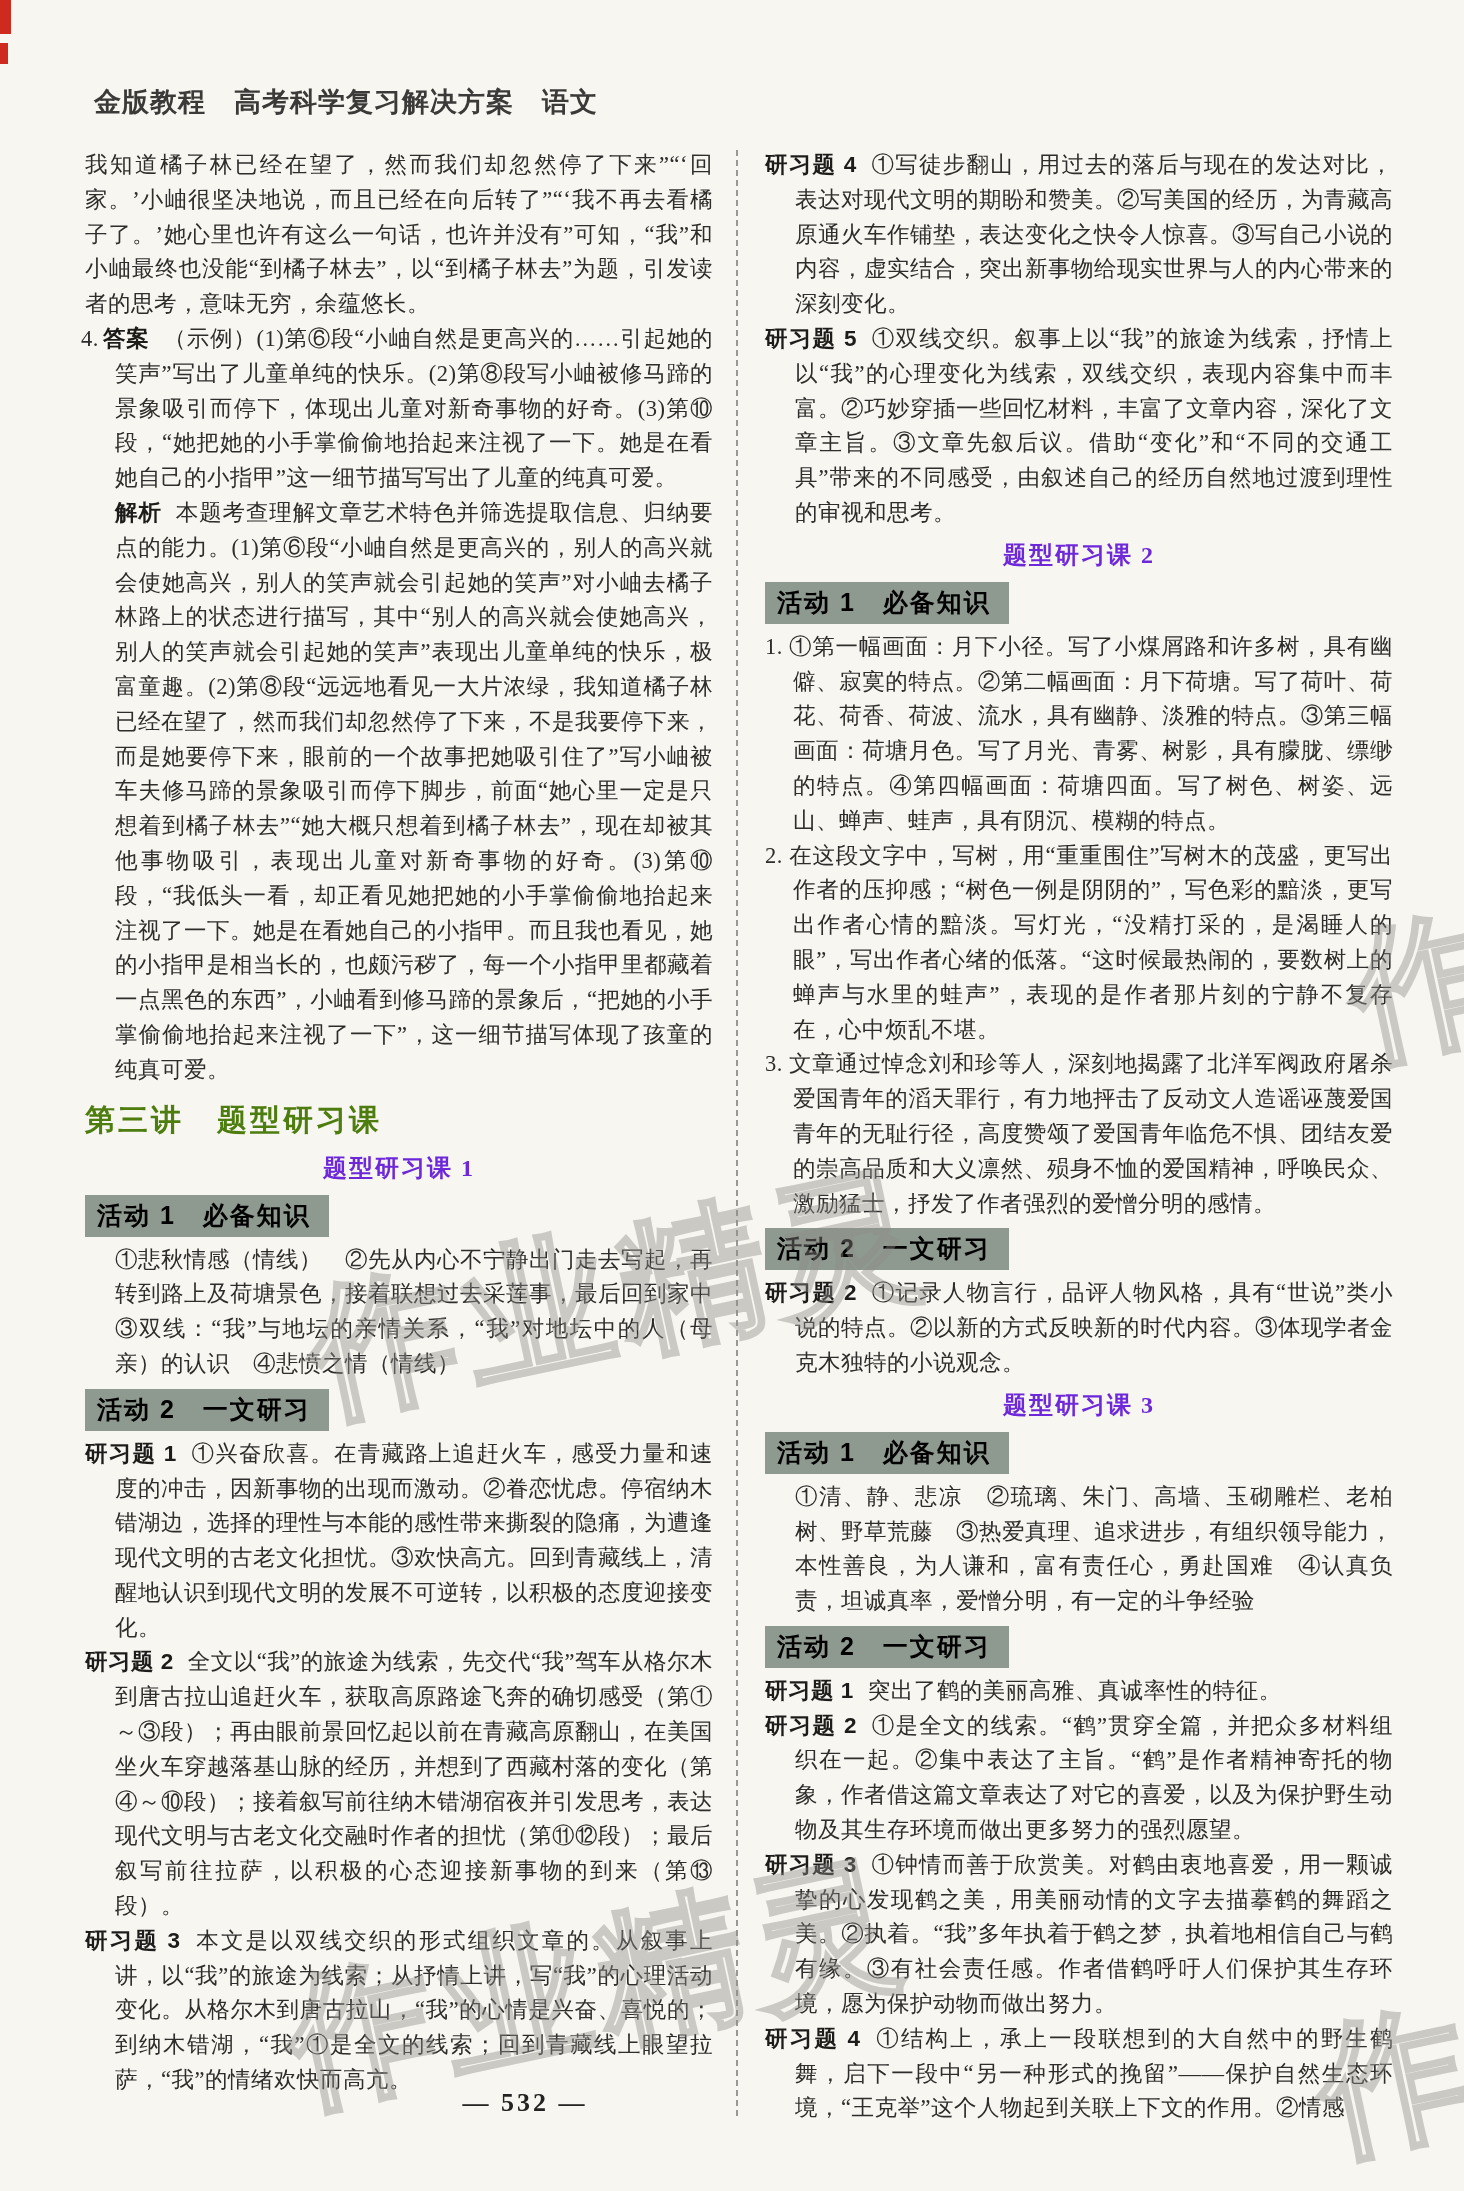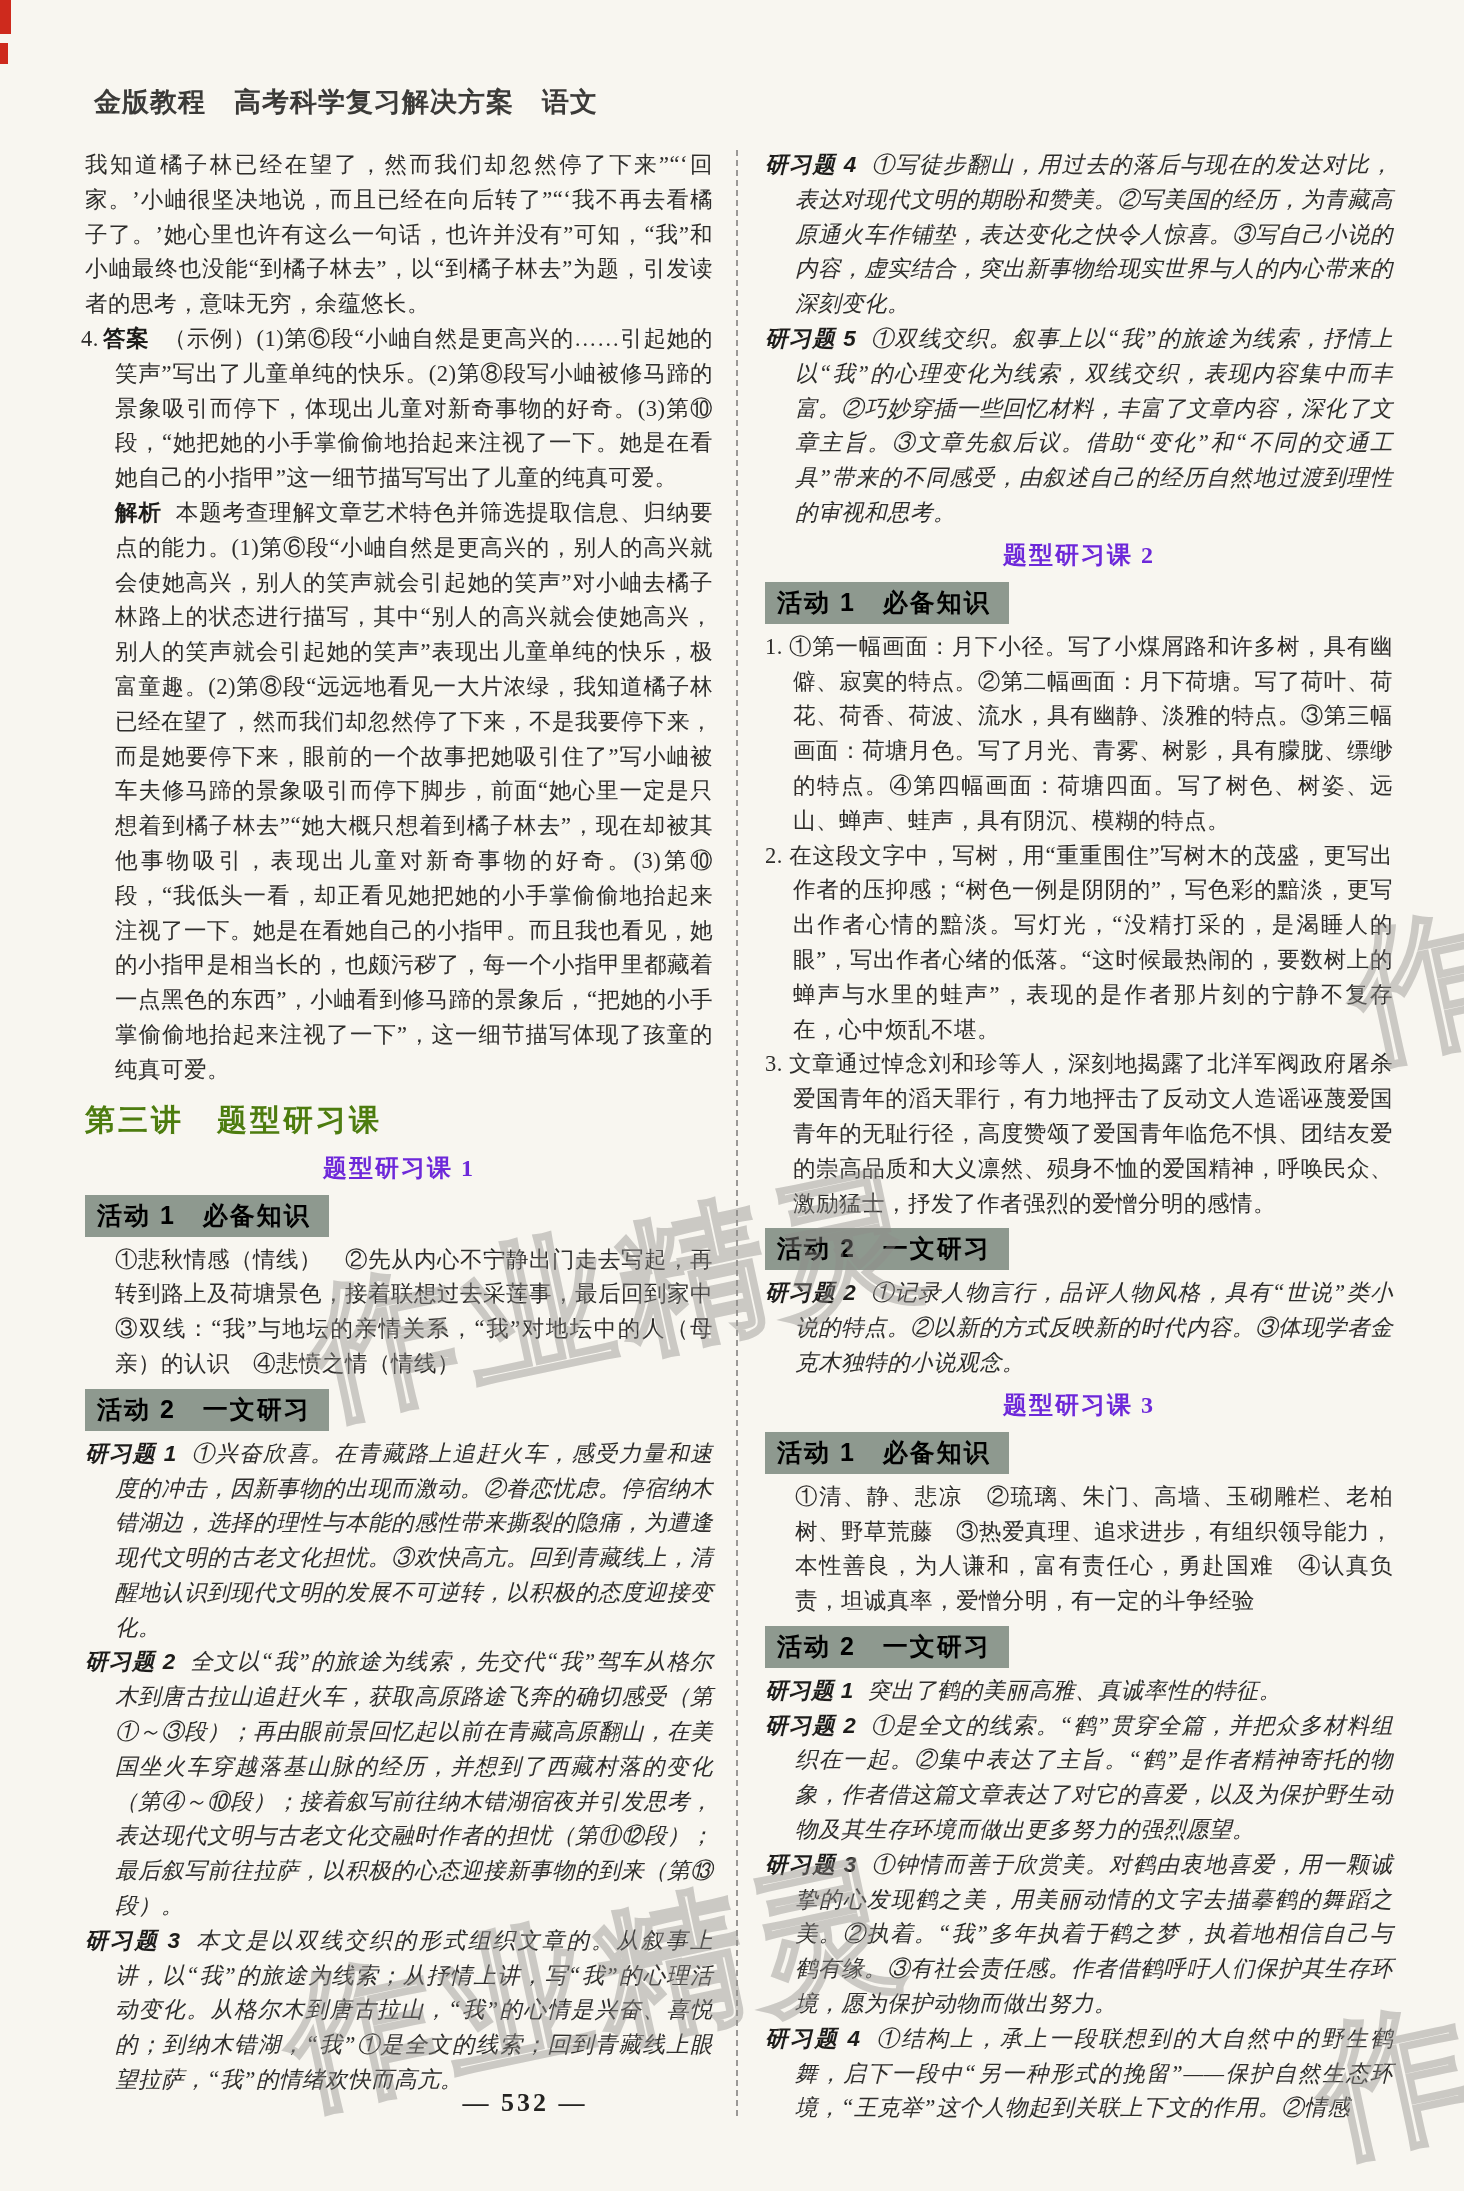--- a/index.html
+++ b/index.html
@@ -42,21 +42,21 @@
   .item{margin:0;}
   .item .num{font-weight:400;}
   .item .lbl{
     font-family:"Liberation Sans","DejaVu Sans",sans-serif;
     font-weight:700;color:#1d1c1a;margin-right:14px;
   }
   .item.ans{padding-left:30px;text-indent:-34px;}
   .item.ans .num{margin-right:4px;}
   .item.jiexi{padding-left:30px;text-indent:0;}
   .item.plain{padding-left:30px;text-indent:0;}
-  .item.yanxi{padding-left:30px;text-indent:-30px;font-style:italic;}
+  .item.yanxi{padding-left:30px;text-indent:-30px;}
   .item.numitem{padding-left:28px;text-indent:-28px;}
   .item.numitem .num{margin-right:6px;}
   
   .page-number{
     position:absolute;left:430px;top:2088px;width:190px;text-align:center;
     font-weight:700;font-size:26px;letter-spacing:3px;color:#242321;
     font-family:"Liberation Serif","DejaVu Serif",serif;
   }
   
   .wm{

